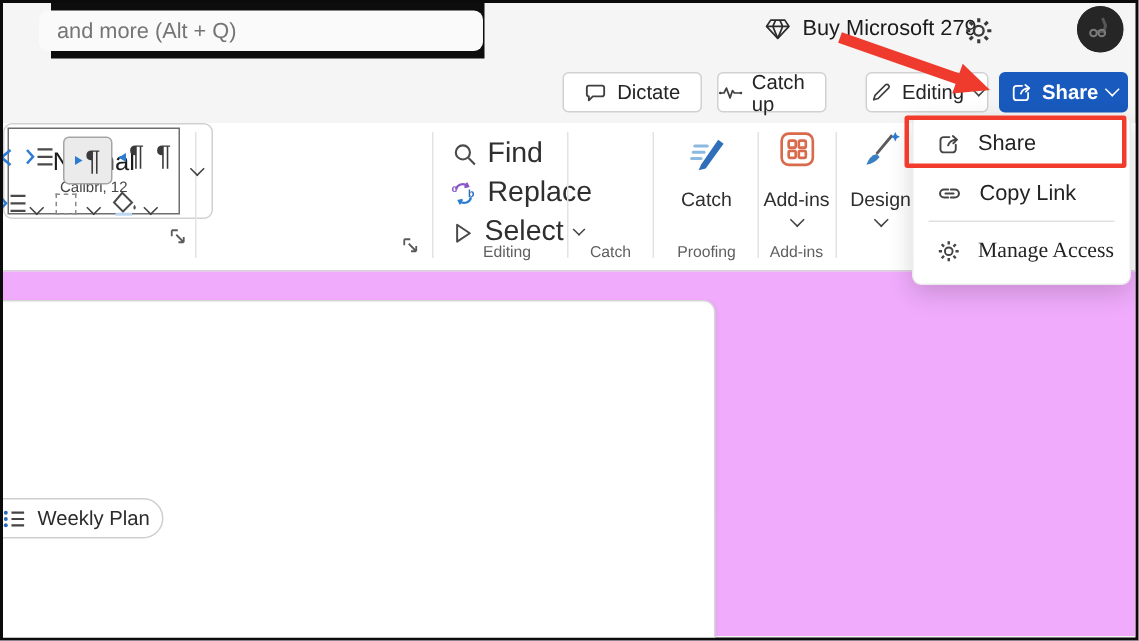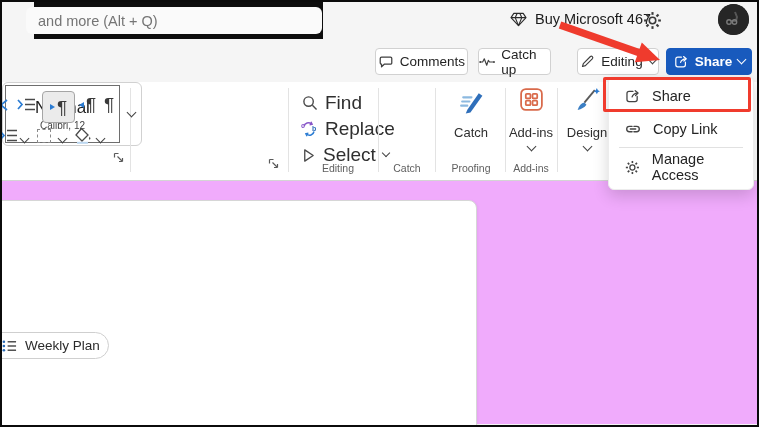--- a/index.html
+++ b/index.html
@@ -61,21 +61,21 @@
 
   <div class="a searchzone">
     <input class="a searchbox" type="text" placeholder="and more (Alt + Q)" style="">
   </div>
 
   <div class="a buyrow" style="left:508px;top:9px;">
     <svg width="17" height="15" viewBox="0 0 18 16" fill="none" stroke="#2b2b2b" stroke-width="1.2" stroke-linejoin="round">
       <path d="M4 1.5 h10 l3 4.5 -8 8.5 -8 -8.5 z"></path>
         <path d="M1 6 h16 M9 14.5 L5.5 6 l2 -4.5 M9 14.5 L12.5 6 l-2 -4.5"></path>
     </svg>
-    <span>Buy Microsoft 467</span>
+    <span>Buy Microsoft 279</span>
   </div>
 
   <svg class="a" style="left:640px;top:8px;" width="21" height="21" viewBox="0 0 20 20" fill="none" stroke="#3a3a3a">
     <circle cx="10" cy="10" r="3.1" stroke-width="1.5"></circle>
     <g stroke-width="2">
       <line x1="10" y1="2" x2="10" y2="4.6"></line>
         <line x1="10" y1="15.4" x2="10" y2="18"></line>
       <line x1="2" y1="10" x2="4.6" y2="10"></line>
         <line x1="15.4" y1="10" x2="18" y2="10"></line>
       <line x1="4.3" y1="4.3" x2="6.2" y2="6.2"></line>
@@ -91,21 +91,21 @@
       <path d="M17 8 l2 5 -1 4 -5 0" stroke="#565656" stroke-width="2" fill="none"></path>
       <circle cx="11" cy="18" r="2.2" fill="none" stroke="#7a7a7a" stroke-width="1.4"></circle>
       <circle cx="16.5" cy="18" r="2.2" fill="none" stroke="#7a7a7a" stroke-width="1.4"></circle>
     </svg>
   </div>
 
   <div class="tbtn" style="left:373px;width:93px;">
     <svg width="16" height="16" viewBox="0 0 18 18" fill="none" stroke="#3f3f3f" stroke-width="1.4" stroke-linejoin="round">
       <path d="M4 3.5 h10 a1.5 1.5 0 0 1 1.5 1.5 v5 a1.5 1.5 0 0 1 -1.5 1.5 h-7 l-3 3 v-3 a1.5 1.5 0 0 1 -1.5 -1.5 v-5 A1.5 1.5 0 0 1 4 3.5 z"></path>
     </svg>
-    <span>Comments</span>
+    <span>Dictate</span>
   </div>
 
   <div class="tbtn" style="left:476px;width:73px;">
     <svg width="18" height="12" viewBox="0 0 20 12" fill="none" stroke="#3f3f3f" stroke-width="1.4">
       <path d="M1.5 6 h3 l2 -4 3 8 2 -6 1.5 2 h5" stroke-linejoin="round" stroke-linecap="round"></path>
       <circle cx="1.5" cy="6" r="1.1" fill="#3f3f3f" stroke="none"></circle>
         <circle cx="18.5" cy="6" r="1.1" fill="#3f3f3f" stroke="none"></circle>
     </svg>
     <span>Catch up</span>
   </div>
@@ -296,21 +296,21 @@
     </div>
     <div class="mitem" style="top:37px;">
       <svg width="18" height="18" viewBox="0 0 20 20" fill="none" stroke="#444" stroke-width="1.5" stroke-linecap="round">
         <path d="M9 7 H6 a3 3 0 0 0 0 6 h3"></path>
           <path d="M11 7 h3 a3 3 0 0 1 0 6 h-3"></path>
           <line x1="7" y1="10" x2="13" y2="10"></line>
       </svg>
       <span>Copy Link</span>
     </div>
     <div class="mdiv"></div>
-    <div class="mitem" style="top:75px;">
+    <div class="mitem" style="top:75px;font-family:Liberation Serif, serif;">
       <svg width="17" height="17" viewBox="0 0 20 20" fill="none" stroke="#444">
         <circle cx="10" cy="10" r="3" stroke-width="1.5"></circle>
         <g stroke-width="1.9">
           <line x1="10" y1="2.2" x2="10" y2="4.7"></line>
             <line x1="10" y1="15.3" x2="10" y2="17.8"></line>
           <line x1="2.2" y1="10" x2="4.7" y2="10"></line>
             <line x1="15.3" y1="10" x2="17.8" y2="10"></line>
           <line x1="4.5" y1="4.5" x2="6.3" y2="6.3"></line>
             <line x1="13.7" y1="13.7" x2="15.5" y2="15.5"></line>
           <line x1="13.7" y1="6.3" x2="15.5" y2="4.5"></line>

